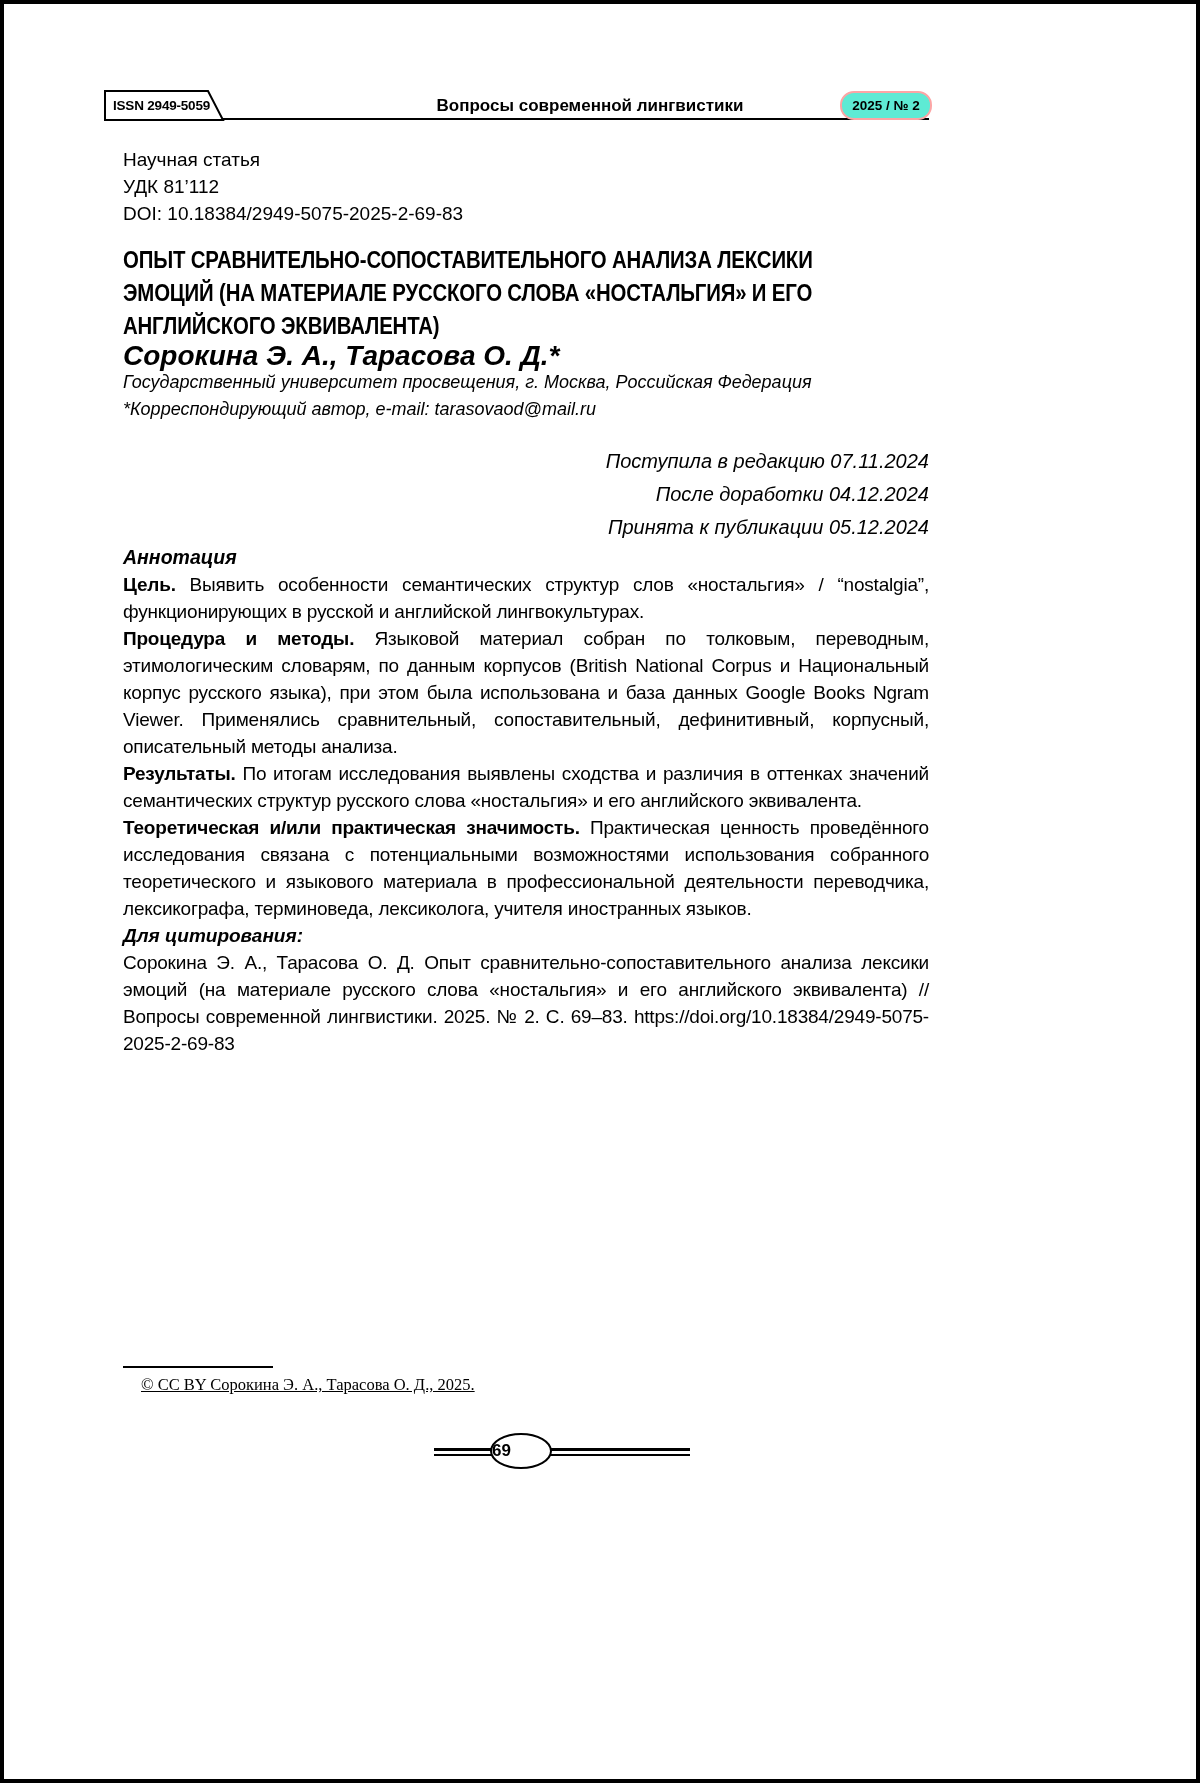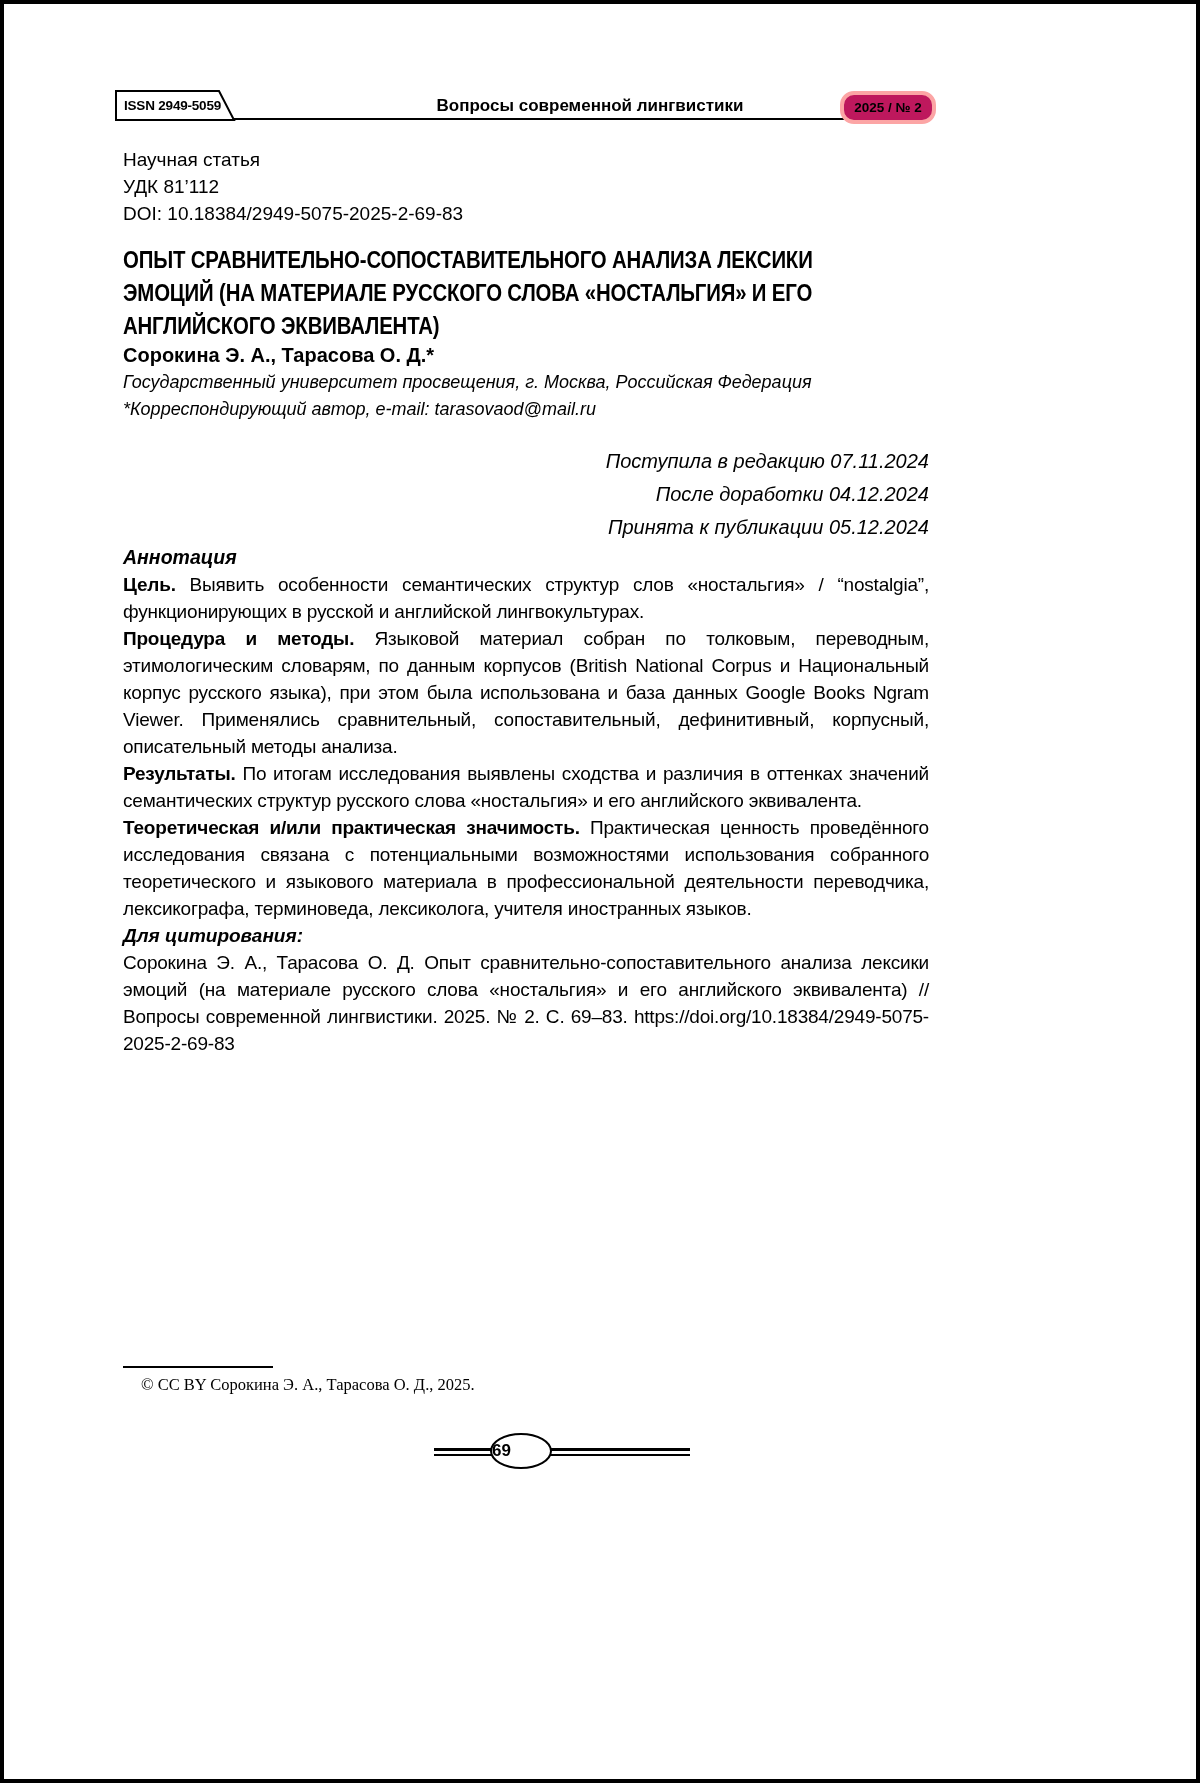--- a/index.html
+++ b/index.html
@@ -14,58 +14,58 @@
     color: #000;
     font-family: "Liberation Sans", sans-serif;
     overflow: hidden;
   }
 
   
   .header-rule {
     position: absolute; left: 119px; top: 114px;
     width: 806px; height: 2px; background: #000;
   }
-  .issn-tab { position: absolute; left: 111px; top: 86px; width: 122px; height: 31px; z-index: 2; }
+  .issn-tab { position: absolute; left: 100px; top: 86px; width: 122px; height: 31px; z-index: 2; }
   .issn-shape { position: absolute; left: 0; top: 0; }
   .issn-text {
     position: absolute; left: 9px; top: 8px;
     font-size: 13.5px; font-weight: bold; letter-spacing: -0.2px; white-space: nowrap;
   }
   .journal-title {
     position: absolute; left: 119px; top: 92px; width: 934px;
     text-align: center; font-weight: bold; font-size: 17px; z-index: 1;
   }
   .issue-tab {
     position: absolute; left: 836px; top: 87px; width: 88px; height: 25px;
-    border: 4px solid #fca5a5; border-radius: 14px; background: #be185d;
+    border: 2px solid #fca5a5; border-radius: 14px; background: #5eead4;
     text-align: center; font-weight: bold; font-size: 13.5px; line-height: 25px; z-index: 2;
     white-space: nowrap;
   }
 
   
   .content {
     position: absolute; left: 119px; top: 142px; width: 806px;
   }
   .content p { margin: 0; }
   .meta-line { font-size: 19px; line-height: 27px; }
   .title { margin: 16px 0 0 0; font-size: 24px; font-weight: bold; line-height: 33px; }
   .title-line { display: block; white-space: nowrap; transform: scaleX(0.85); transform-origin: 0 50%; letter-spacing: -0.2px; }
-  .authors { margin-top: 26px; font-size: 20px; font-weight: bold; line-height: 27px; }
+  .authors { margin-top: 26px; font-size: 28px; font-weight: bold; font-style: italic; line-height: 27px; }
   .affil { font-style: italic; font-size: 18px; line-height: 27px; }
   .dates { margin-top: 22px; text-align: right; font-style: italic; font-size: 20px; line-height: 33px; }
   .abstract-heading { margin-top: 18px; font-weight: bold; font-style: italic; font-size: 19.5px; line-height: 27px; }
   .para { margin-top: 5px; font-size: 19px; line-height: 27px; text-align: justify; letter-spacing: -0.2px; }
   .lead { font-weight: bold; font-style: normal; }
   .lead-italic { font-weight: bold; font-style: italic; }
   .citation-lead-line { margin-top: 5px; font-size: 19px; line-height: 27px; }
 
   
   .footnote { position: absolute; left: 119px; top: 1362px; width: 806px; }
   .footnote-rule { width: 150px; height: 0; border-top: 2px solid #000; }
-  .footnote-text { margin: 7px 0 0 18px; font-family: "Liberation Serif", serif; font-size: 16.5px; }
+  .footnote-text { margin: 7px 0 0 18px; font-family: "Liberation Serif", serif; font-size: 16.5px; text-decoration: underline; }
 
   
   .pagefooter { position: absolute; left: 430px; top: 1429px; width: 256px; height: 36px; }
   .rule-line { position: absolute; left: 0; right: 0; background: #000; }
   .rule-top { top: 15px; height: 3px; }
   .rule-bottom { top: 21px; height: 1.5px; }
   .pagenum-oval {
     position: absolute; left: 56px; top: 0; width: 58px; height: 32px;
     background: #fff; border: 2px solid #000; border-radius: 50%;
     text-align: left; line-height: 32px; font-weight: bold; font-size: 17px;

